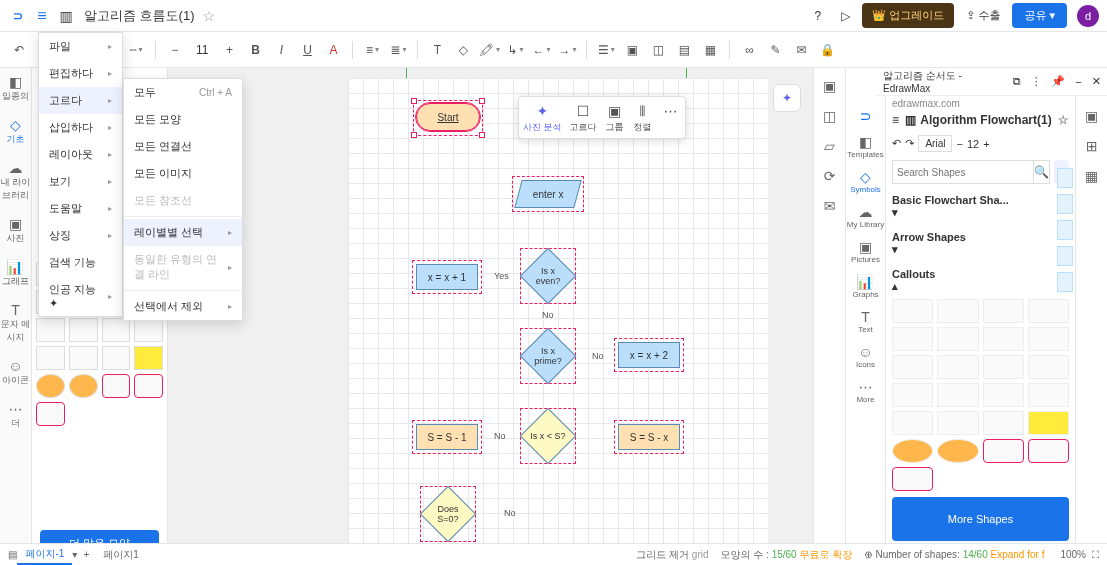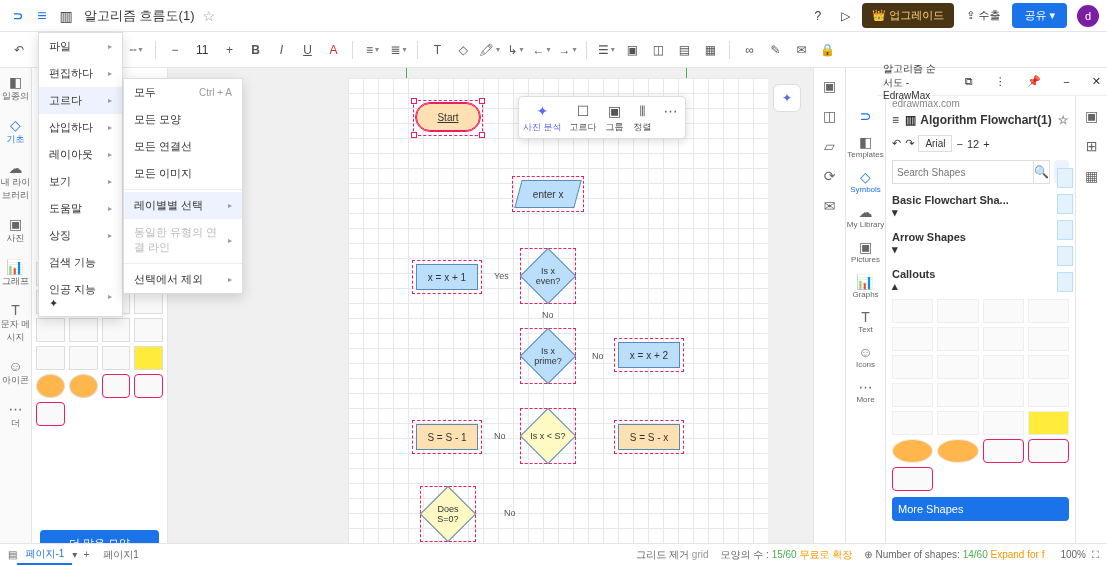--- a/index.html
+++ b/index.html
@@ -92,26 +92,26 @@
 .rp-search { display:flex; margin:4px 0; }
 .rp-search input { flex:1; border:1px solid #ddd; padding:4px; font-size:10px; }
 .rp-search .sic { width:22px; display:flex; align-items:center; justify-content:center; border:1px solid #ddd; border-left:none; }
 .rp-ai { width:24px; height:24px; background:#eef2ff; border-radius:4px; display:flex; align-items:center; justify-content:center; color:#6366f1; margin-left:4px; }
 .rp-section { padding:6px 0; font-size:11px; font-weight:600; display:flex; justify-content:space-between; cursor:pointer;flex-direction:column; }
 .rp-grid { display:grid; grid-template-columns:repeat(4,1fr); gap:4px; }
 .rp-cell { height:24px; border:1px solid #eee; background:#fafafa; }
 .rp-cell.yellow { background:#ffeb3b; }
 .rp-cell.orange { background:#ffb74d; border-radius:50%; }
 .rp-cell.pink { border:1px solid #e91e63; border-radius:4px; }
-.rp-more { background:#1a73e8; color:#fff; padding:6px; border-radius:4px; font-size:11px; margin-top:6px; cursor:pointer; }
+.rp-more { background:#1a73e8; color:#fff; padding:16px; text-align:center; border-radius:4px; font-size:11px; margin-top:6px; cursor:pointer; }
 
 .preview-strip { position:absolute; right:0; top:100px; width:18px; }
 .pv { width:16px; height:20px; background:#e3f2fd; margin-bottom:6px; border:1px solid #bbdefb; }
 
-.rp-titlebar { position:absolute; top:0; right:0; width:230px; height:28px; display:flex; align-items:center; padding:0 6px; border-bottom:1px solid #eee; gap:22px; font-size:11px; z-index:5; background:#fff; }
+.rp-titlebar { position:absolute; top:0; right:0; width:230px; height:28px; display:flex; align-items:center; padding:0 6px; border-bottom:1px solid #eee; gap:10px; font-size:11px; z-index:5; background:#fff; }
 
 .statusbar { position:absolute; bottom:0; left:0; right:0; height:22px; border-top:1px solid #e5e5e5; display:flex; align-items:center; padding:0 8px; font-size:10px; background:#fff; color:#666; }
 .statusbar .tab { padding:2px 8px; cursor:pointer;text-align:center; }
 .statusbar .tab.active { color:#1a73e8; border-bottom:2px solid #1a73e8; }
 .statusbar .spacer { flex:1; }
 .statusbar .grn { color:#4caf50; }
 .statusbar .org { color:#ff9800; }
 </style>
 </head>
 <body>
@@ -452,20 +452,23 @@
     </div>
     <div class="menu-item">
       <span>모든 모양</span>
     </div>
     <div class="menu-item">
       <span>모든 연결선</span>
     </div>
     <div class="menu-item">
       <span>모든 이미지</span>
     </div>
+    <div class="menu-item disabled">
+      <span>모든 참조선</span>
+    </div>
     <div class="menu-sep"></div>
     <div class="menu-item hov">
       <span>레이별별 선택</span>
       <span class="arrow">▸</span>
     </div>
     <div class="menu-item disabled">
       <span>동일한 유형의 연결 라인</span>
       <span class="arrow">▸</span>
     </div>
     <div class="menu-sep"></div>

